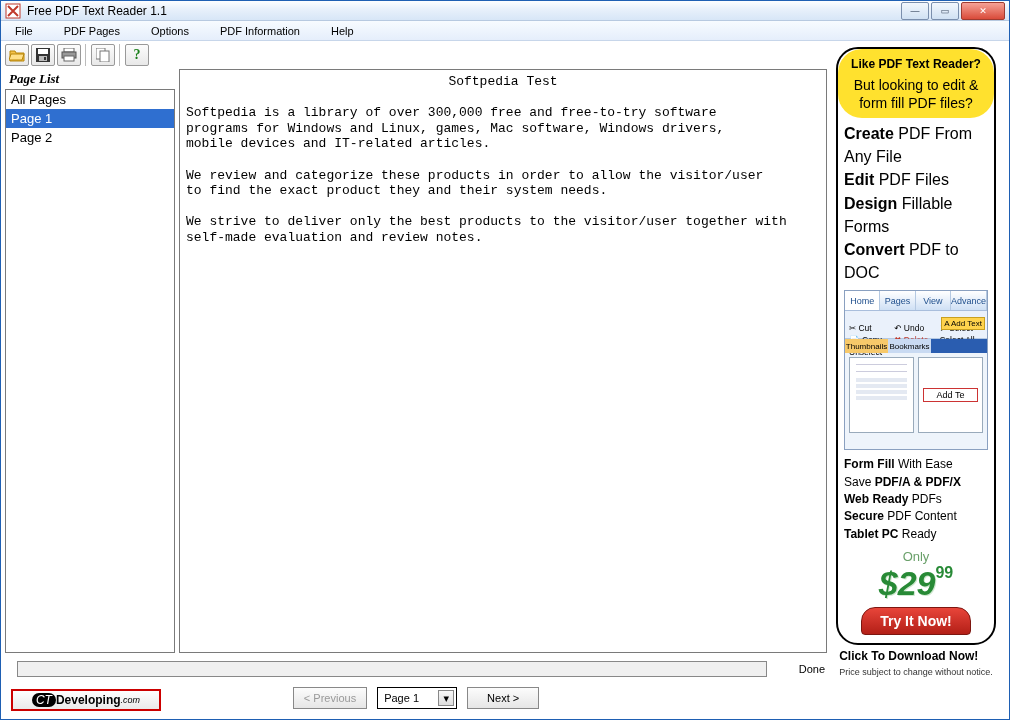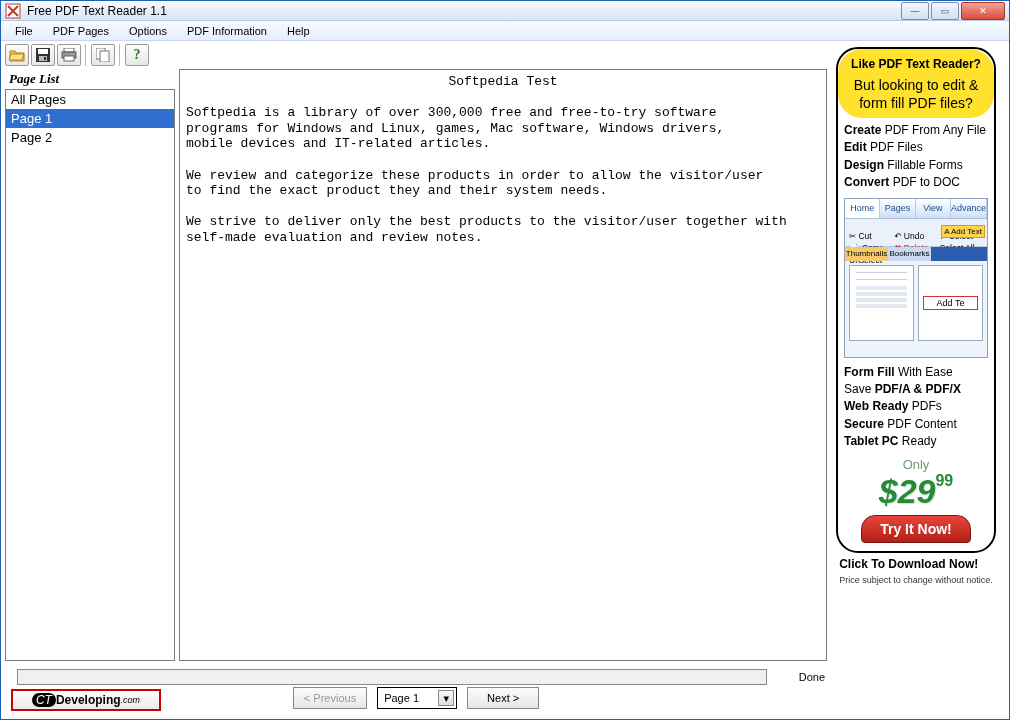--- a/index.html
+++ b/index.html
@@ -39,21 +39,21 @@
   font-size: 9px;
   color:#3a4a60;
 }
 .win-btn.close { background: linear-gradient(#f6a296,#d94b3a); color:#fff; border-color:#a03a2f; width:44px;}
 .menubar {
   height: 20px;
   background: linear-gradient(#f7fbff,#e5eefb);
   border-bottom: 1px solid #c7d6ea;
   display:flex; align-items:center;
   padding: 0 6px;
-  gap: 4px;
+  gap: 15px;
 }
 .menubar .menu-item { padding: 2px 8px; color:#000; }
 .workarea {
   flex:1;
   display:flex;
   background:#fff;
   overflow:hidden;
 }
 .left-col {
   width: 830px;
@@ -104,20 +104,21 @@
   white-space: pre-wrap;
   overflow:auto;
   line-height: 1.2;
 }
 .text-view .doc-title { text-align:center; }
 .bottom-area {
   padding: 4px 6px 8px 6px;
 }
 .progress-row {
   display:flex; align-items:center; gap:8px;
+  margin-bottom: 8px;
   padding-left: 10px;
 }
 .progress-bar {
   flex:1; height:16px; border:1px solid #888; background:#f0f0f0;
 }
 .status-text { font-size:11px; width:50px; text-align:right;}
 .nav-row {
   display:flex; align-items:center; justify-content:center; gap:10px;
   position: relative;
   height: 26px;
@@ -154,21 +155,21 @@
   width: 160px;
   border:2px solid #000;
   border-radius: 22px;
   overflow:hidden;
   background:#fff;
   display:flex;flex-direction:column;
 }
 .ad-yellow { background:#ffe12e; padding: 8px 8px 6px 8px; text-align:center;border-radius:24px; }
 .ad-yellow .hl1{ font-weight:bold; font-size:12px; margin-bottom:6px;}
 .ad-yellow .hl2{ font-size:14px; line-height:1.25;}
-.ad-list { padding:4px 6px; font-size:12px; line-height:1.45;}
+.ad-list { padding:4px 6px; font-size:16px; line-height:1.45;}
 .ad-list .row b{ font-weight:bold; }
 .ad-shot {
   margin:2px 6px 4px 6px;
   height:160px;
   border:1px solid #8aa0c0; background:#eef4fb;
   position:relative; overflow:hidden;
 }
 .ad-shot .ribbon{height:20px;background:linear-gradient(#fff,#cfe0f5);border-bottom:1px solid #a9bedc;display:flex;}
 .ad-shot .tab{flex:1;font-size:9px;display:flex;align-items:center;justify-content:center;border-right:1px solid #b5c9e2;color:#1e4e8c;}
 .ad-shot .tab.active{background:#fff;}

